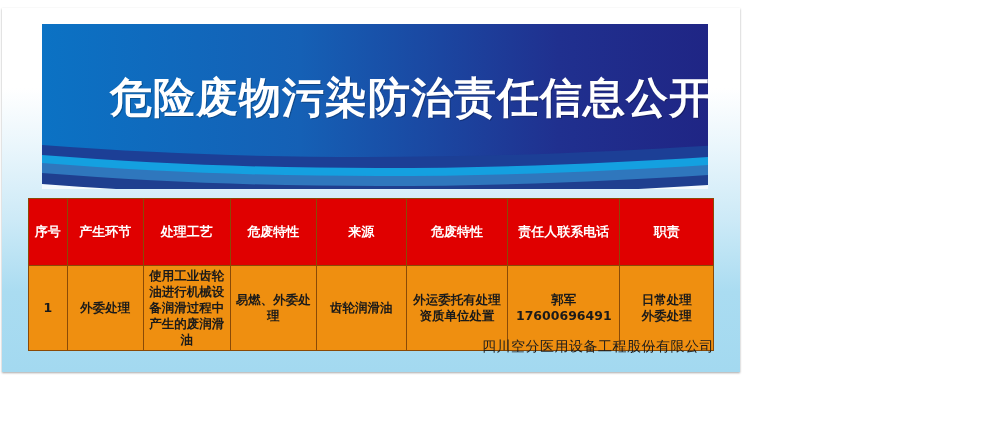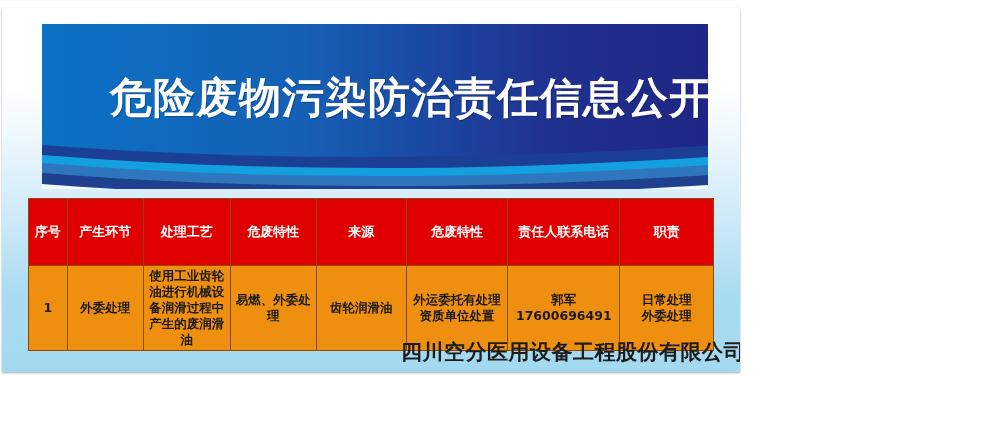--- a/index.html
+++ b/index.html
@@ -95,25 +95,24 @@
   td.tight { line-height: 1.18; font-size: 12px; }
   td.num { font-size: 13px; }
 
   
   #company {
     position: absolute;
     left: 0;
     top: 330px;
     width: 712px;
     text-align: right;
-    font-size: 21px;
-    font-weight: bold;
+    font-size: 14px;
+    font-weight: normal;
     color: #1c1c1c;
     letter-spacing: 0.5px;
-    padding-left: 31px;
   }
 </style>
 </head>
 <body>
 
 <div id="poster">
 
   <div id="banner">
     <svg width="738" height="165" viewBox="0 0 738 165">
       <defs>

